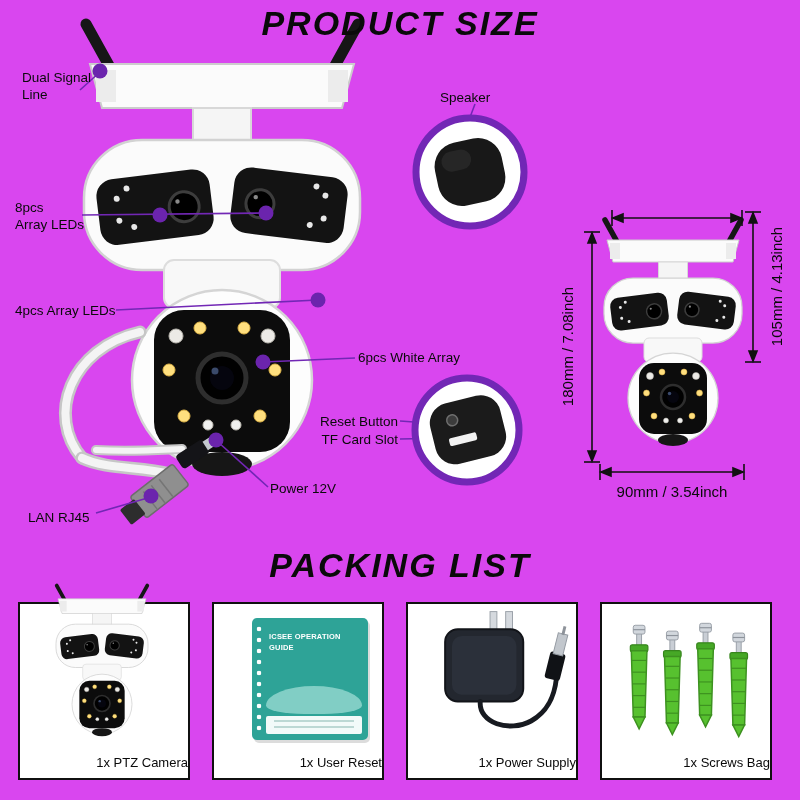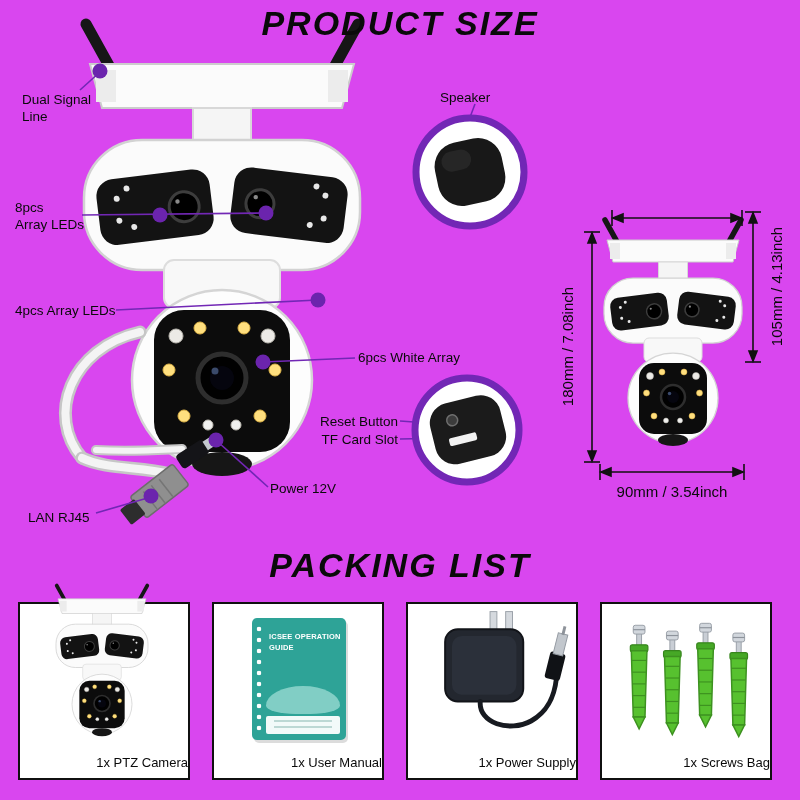--- a/index.html
+++ b/index.html
@@ -12,21 +12,21 @@
   .main-svg{position:absolute;left:0;top:0;z-index:1;}
   .lbl{position:absolute;font-size:13.5px;line-height:1.25;white-space:pre-line;z-index:2;}
   .lbl-right{text-align:right;width:80px;}
   .dim{position:absolute;font-size:15px;text-align:center;width:170px;z-index:2;}
   .rot{transform:rotate(-90deg);}
   .pack-row{position:absolute;left:18px;top:602px;display:flex;gap:22px;z-index:2;}
   .pack-box{position:relative;width:172px;height:178px;border:2px solid #101010;background:#ffffff;box-sizing:border-box;}
   .pack-label{position:absolute;left:0;right:0;bottom:8px;text-align:right;font-size:13px;}
   .pack-cam{position:absolute;left:32px;top:-24px;width:100px;height:167px;}
   .pack-art{position:absolute;left:0;top:0;width:168px;height:150px;}
-  .manual{position:absolute;left:38px;top:14px;width:94px;height:122px;background:#2ea397;
+  .manual{position:absolute;left:38px;top:14px;width:116px;height:122px;background:#2ea397;
           border-radius:5px;box-shadow:2px 3px 0 #dcdcdc;}
   .manual-spiral{position:absolute;left:3px;top:6px;bottom:6px;width:8px;
           background-image:radial-gradient(circle at 4px 5px,#ffffff 2px,rgba(0,0,0,0) 2.6px);
           background-size:8px 11px;background-repeat:repeat-y;}
   .manual-text{position:absolute;left:17px;top:14px;font-size:7.5px;font-weight:bold;color:#ffffff;
           letter-spacing:.2px;line-height:1.4;white-space:pre-line;}
   .manual-wave{position:absolute;left:14px;right:6px;bottom:26px;height:28px;background:#8fd6cd;
           border-radius:50% 50% 40% 40% / 70% 70% 30% 30%;opacity:.85;}
   .manual-bottom{position:absolute;left:14px;right:6px;bottom:6px;height:18px;background:#f2faf9;border-radius:2px;}
   .manual-bottom i{display:block;height:2px;background:#bcd8d4;margin:4px 8px 0;}
@@ -190,21 +190,21 @@
       <polygon points="753,361 749,351 757,351"></polygon>
 
       <line x1="600" y1="464" x2="600" y2="480"></line>
       <line x1="744" y1="464" x2="744" y2="480"></line>
       <line x1="601" y1="472" x2="743" y2="472"></line>
       <polygon points="601,472 611,468 611,476"></polygon>
       <polygon points="743,472 733,468 733,476"></polygon>
     </g>
   </svg>
 
-  <div class="lbl" style="left:22px;top:92px;">Dual Signal
+  <div class="lbl" style="left:22px;top:70px;">Dual Signal
 Line</div>
   <div class="lbl" style="left:15px;top:200px;">8pcs
 Array LEDs</div>
   <div class="lbl" style="left:15px;top:303px;">4pcs Array LEDs</div>
   <div class="lbl" style="left:440px;top:90px;">Speaker</div>
   <div class="lbl" style="left:358px;top:350px;">6pcs White Array</div>
   <div class="lbl lbl-right" style="left:318px;top:414px;">Reset Button</div>
   <div class="lbl lbl-right" style="left:318px;top:432px;">TF Card Slot</div>
   <div class="lbl" style="left:270px;top:481px;">Power 12V</div>
   <div class="lbl" style="left:28px;top:510px;">LAN RJ45</div>
@@ -228,21 +228,21 @@
       <div class="manual">
         <div class="manual-spiral"></div>
         <div class="manual-text">ICSEE OPERATION
 GUIDE</div>
         <div class="manual-wave"></div>
         <div class="manual-bottom">
             <i></i>
             <i></i>
           </div>
       </div>
-      <div class="pack-label">1x User Manual</div>
+      <div class="pack-label">1x User Reset</div>
     </div>
 
     <div class="pack-box">
       <svg class="pack-art" viewBox="0 0 172 150">
         <rect x="84" y="6" width="7" height="20" fill="#d5d9de" stroke="#9ba1a9" stroke-width="1"></rect>
         <rect x="100" y="6" width="7" height="20" fill="#d5d9de" stroke="#9ba1a9" stroke-width="1"></rect>
         <rect x="38" y="24" width="80" height="74" rx="13" fill="#23272f" stroke="#121419" stroke-width="2"></rect>
         <rect x="45" y="31" width="66" height="60" rx="10" fill="#2b303a"></rect>
         <path d="M74,98 C72,120 104,130 126,118 C144,108 150,92 152,74" stroke="#171a20" stroke-width="5" fill="none" stroke-linecap="round"></path>
         <g transform="rotate(14 152 56)">

